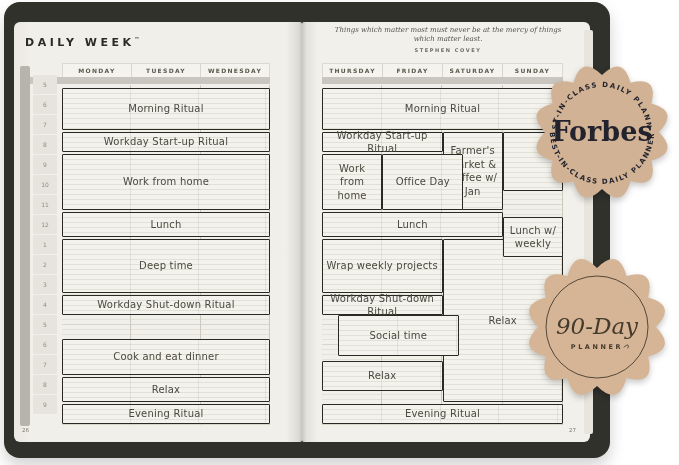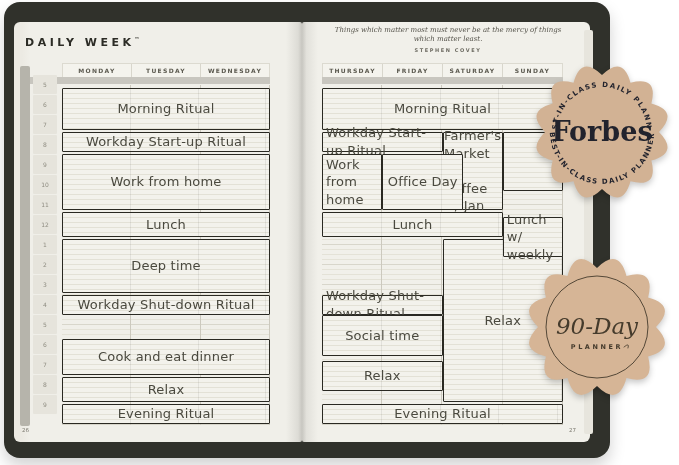--- a/index.html
+++ b/index.html
@@ -39,21 +39,21 @@
   .hour-col{position:absolute;left:33px;top:75px;width:24px;z-index:3}
   .hour-cell{height:19px;margin-bottom:1px;background:#e6e4dc;display:flex;align-items:center;
              justify-content:center;font-size:6px;color:#8f8d82;border-radius:1px}
 
   .grid{position:absolute;top:85px;z-index:4}
   #left-grid{left:62px;width:208px;height:340px}
   #right-grid{left:322px;width:241px;height:340px}
 
   .block{position:absolute;box-sizing:border-box;border:1.5px solid #2a2922;background-color:#f3f2ec;
          display:flex;align-items:center;justify-content:center;border-radius:1px}
-  .block span{font-size:13px;color:#4a493f;text-align:left;line-height:1.35;padding:16px 3px;letter-spacing:0.2px}
+  .block span{font-size:10px;color:#4a493f;text-align:center;line-height:1.35;padding:16px 3px;letter-spacing:0.2px}
 
   .page-num{position:absolute;top:427px;font-size:5.5px;color:#7a786e;z-index:3}
   #pn-left{left:22px}
   #pn-right{left:569px}
 
   .badge{position:absolute;z-index:10;filter:drop-shadow(0 3px 3px rgba(0,0,0,0.22))}
   #forbes-badge{left:532px;top:62px}
   #ninety-badge{left:525px;top:255px}
 
   .ring-text{font-family:"DejaVu Sans",sans-serif;font-size:7px;font-weight:600;letter-spacing:1.5px}
@@ -162,24 +162,27 @@
     </div>
     <div class="block" style="top: 127px; height: 25px; left: 0px; width: 180.8px; background-image: repeating-linear-gradient(90deg, rgba(0, 0, 0, 0) 0px, rgba(0, 0, 0, 0) 57.75px, rgba(0, 0, 0, 0.07) 57.75px, rgba(0, 0, 0, 0.07) 58.75px), repeating-linear-gradient(rgba(0, 0, 0, 0) 0px, rgba(0, 0, 0, 0) 4px, rgb(227, 225, 214) 4px, rgb(227, 225, 214) 5px);">
       <span>Lunch</span>
     </div>
     <div class="block" style="top: 154px; height: 163px; left: 120.5px; width: 120.5px; background-image: repeating-linear-gradient(90deg, rgba(0, 0, 0, 0) 0px, rgba(0, 0, 0, 0) 57.75px, rgba(0, 0, 0, 0.07) 57.75px, rgba(0, 0, 0, 0.07) 58.75px), repeating-linear-gradient(rgba(0, 0, 0, 0) 0px, rgba(0, 0, 0, 0) 4px, rgb(227, 225, 214) 4px, rgb(227, 225, 214) 5px);">
       <span>Relax</span>
     </div>
     <div class="block" style="top: 132px; height: 40px; left: 180.8px; width: 60.3px; background-image: repeating-linear-gradient(90deg, rgba(0, 0, 0, 0) 0px, rgba(0, 0, 0, 0) 57.75px, rgba(0, 0, 0, 0.07) 57.75px, rgba(0, 0, 0, 0.07) 58.75px), repeating-linear-gradient(rgba(0, 0, 0, 0) 0px, rgba(0, 0, 0, 0) 4px, rgb(227, 225, 214) 4px, rgb(227, 225, 214) 5px);">
       <span>Lunch w/ weekly</span>
     </div>
+    <div class="block" style="top: 154px; height: 54px; left: 0px; width: 120.5px; background-image: repeating-linear-gradient(90deg, rgba(0, 0, 0, 0) 0px, rgba(0, 0, 0, 0) 57.75px, rgba(0, 0, 0, 0.07) 57.75px, rgba(0, 0, 0, 0.07) 58.75px), repeating-linear-gradient(rgba(0, 0, 0, 0) 0px, rgba(0, 0, 0, 0) 4px, rgb(227, 225, 214) 4px, rgb(227, 225, 214) 5px);">
+      <span>Wrap weekly projects</span>
+    </div>
     <div class="block" style="top: 210px; height: 20px; left: 0px; width: 120.5px; background-image: repeating-linear-gradient(90deg, rgba(0, 0, 0, 0) 0px, rgba(0, 0, 0, 0) 57.75px, rgba(0, 0, 0, 0.07) 57.75px, rgba(0, 0, 0, 0.07) 58.75px), repeating-linear-gradient(rgba(0, 0, 0, 0) 0px, rgba(0, 0, 0, 0) 4px, rgb(227, 225, 214) 4px, rgb(227, 225, 214) 5px);">
       <span>Workday Shut-down Ritual</span>
     </div>
-    <div class="block" style="top: 230px; height: 41px; left: 0px; width: 120.5px; background-image: repeating-linear-gradient(90deg, rgba(0, 0, 0, 0) 0px, rgba(0, 0, 0, 0) 57.75px, rgba(0, 0, 0, 0.07) 57.75px, rgba(0, 0, 0, 0.07) 58.75px), repeating-linear-gradient(rgba(0, 0, 0, 0) 0px, rgba(0, 0, 0, 0) 4px, rgb(227, 225, 214) 4px, rgb(227, 225, 214) 5px);">
+    <div class="block" style="top: 230px; height: 41px; left: 16px; width: 120.5px; background-image: repeating-linear-gradient(90deg, rgba(0, 0, 0, 0) 0px, rgba(0, 0, 0, 0) 57.75px, rgba(0, 0, 0, 0.07) 57.75px, rgba(0, 0, 0, 0.07) 58.75px), repeating-linear-gradient(rgba(0, 0, 0, 0) 0px, rgba(0, 0, 0, 0) 4px, rgb(227, 225, 214) 4px, rgb(227, 225, 214) 5px);">
       <span>Social time</span>
     </div>
     <div class="block" style="top: 276px; height: 30px; left: 0px; width: 120.5px; background-image: repeating-linear-gradient(90deg, rgba(0, 0, 0, 0) 0px, rgba(0, 0, 0, 0) 57.75px, rgba(0, 0, 0, 0.07) 57.75px, rgba(0, 0, 0, 0.07) 58.75px), repeating-linear-gradient(rgba(0, 0, 0, 0) 0px, rgba(0, 0, 0, 0) 4px, rgb(227, 225, 214) 4px, rgb(227, 225, 214) 5px);">
       <span>Relax</span>
     </div>
     <div class="block" style="top: 319px; height: 20px; left: 0px; width: 241px; background-image: repeating-linear-gradient(90deg, rgba(0, 0, 0, 0) 0px, rgba(0, 0, 0, 0) 57.75px, rgba(0, 0, 0, 0.07) 57.75px, rgba(0, 0, 0, 0.07) 58.75px), repeating-linear-gradient(rgba(0, 0, 0, 0) 0px, rgba(0, 0, 0, 0) 4px, rgb(227, 225, 214) 4px, rgb(227, 225, 214) 5px);">
       <span>Evening Ritual</span>
     </div>
   </div>
 

